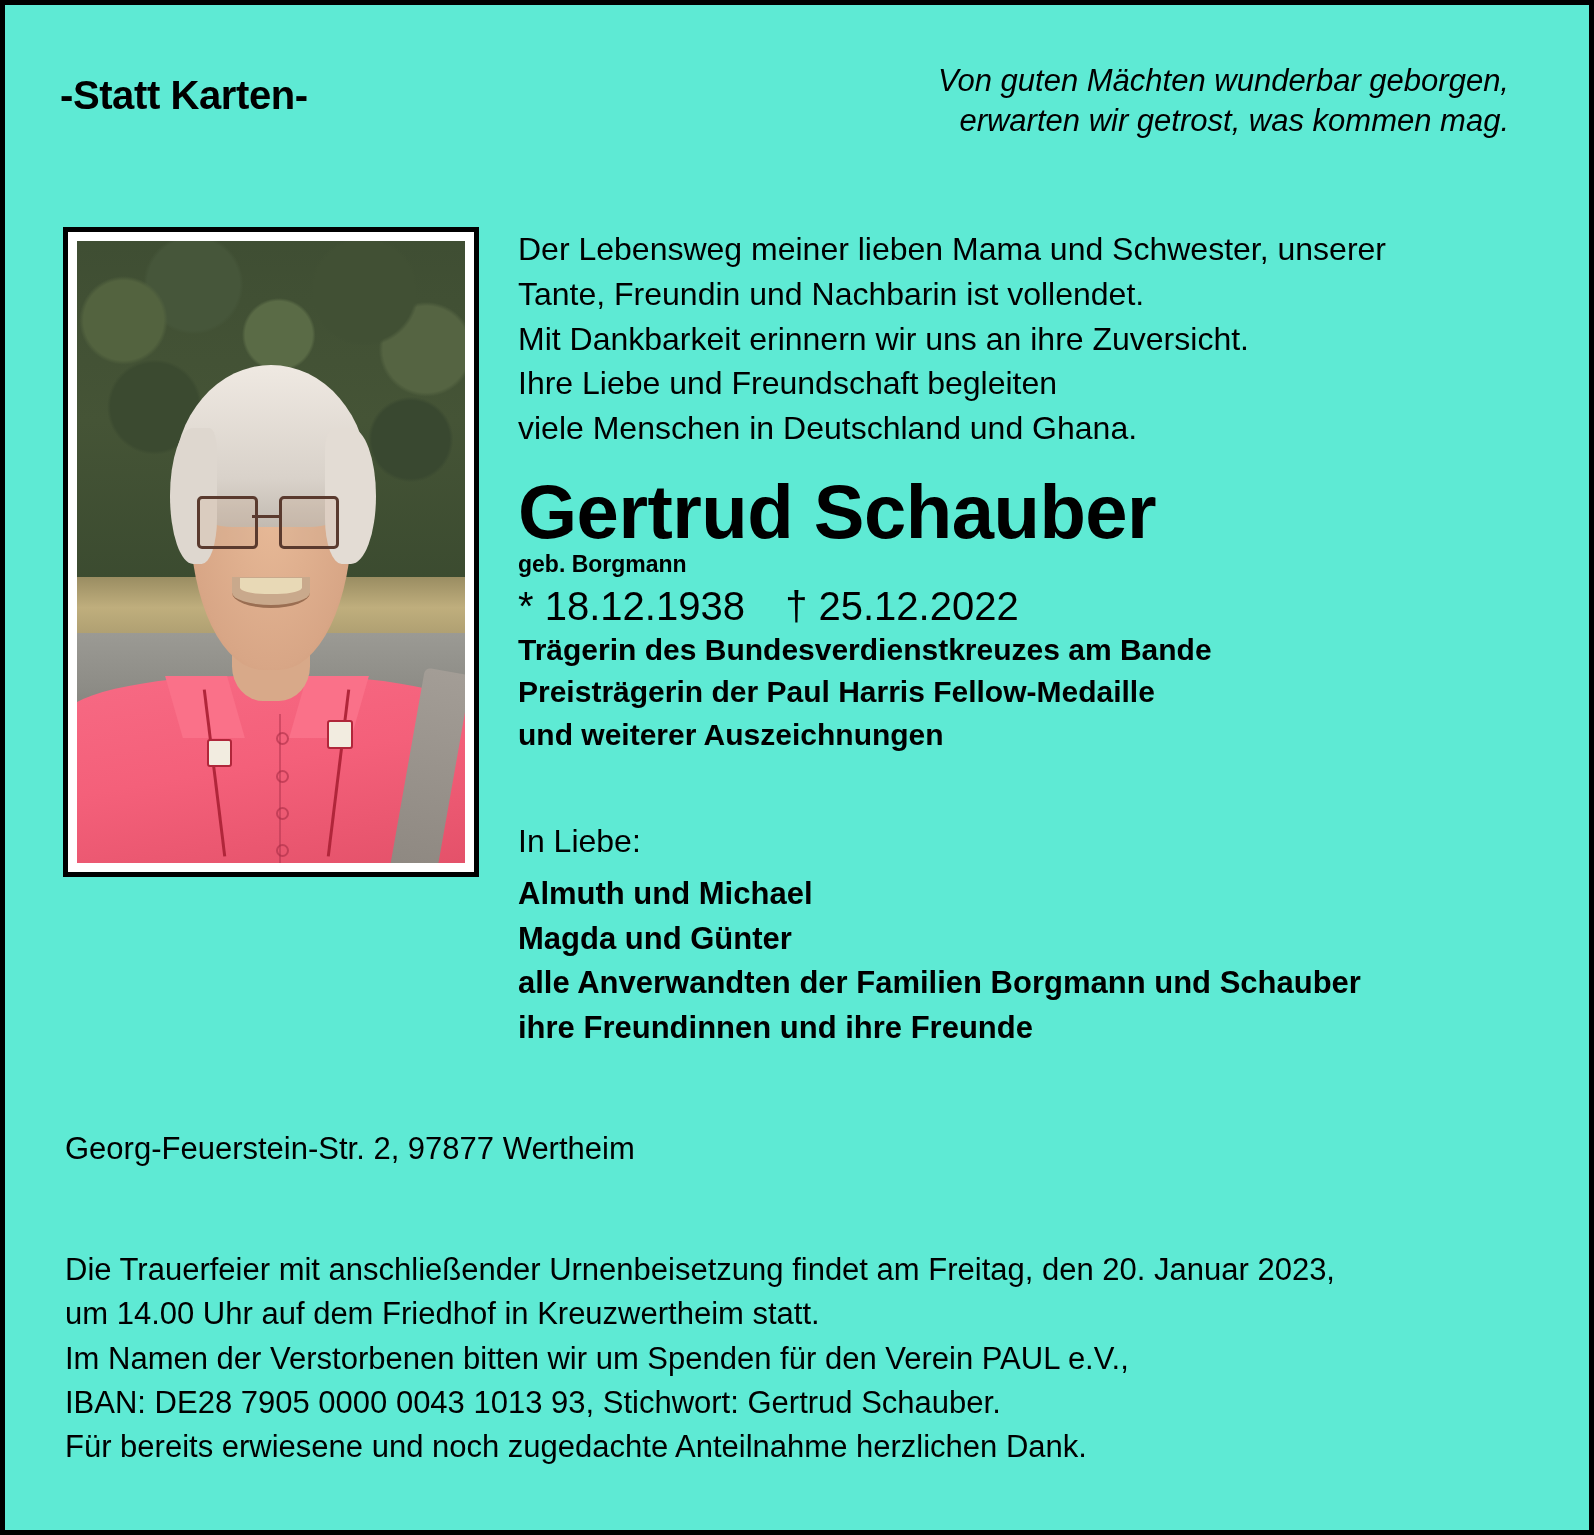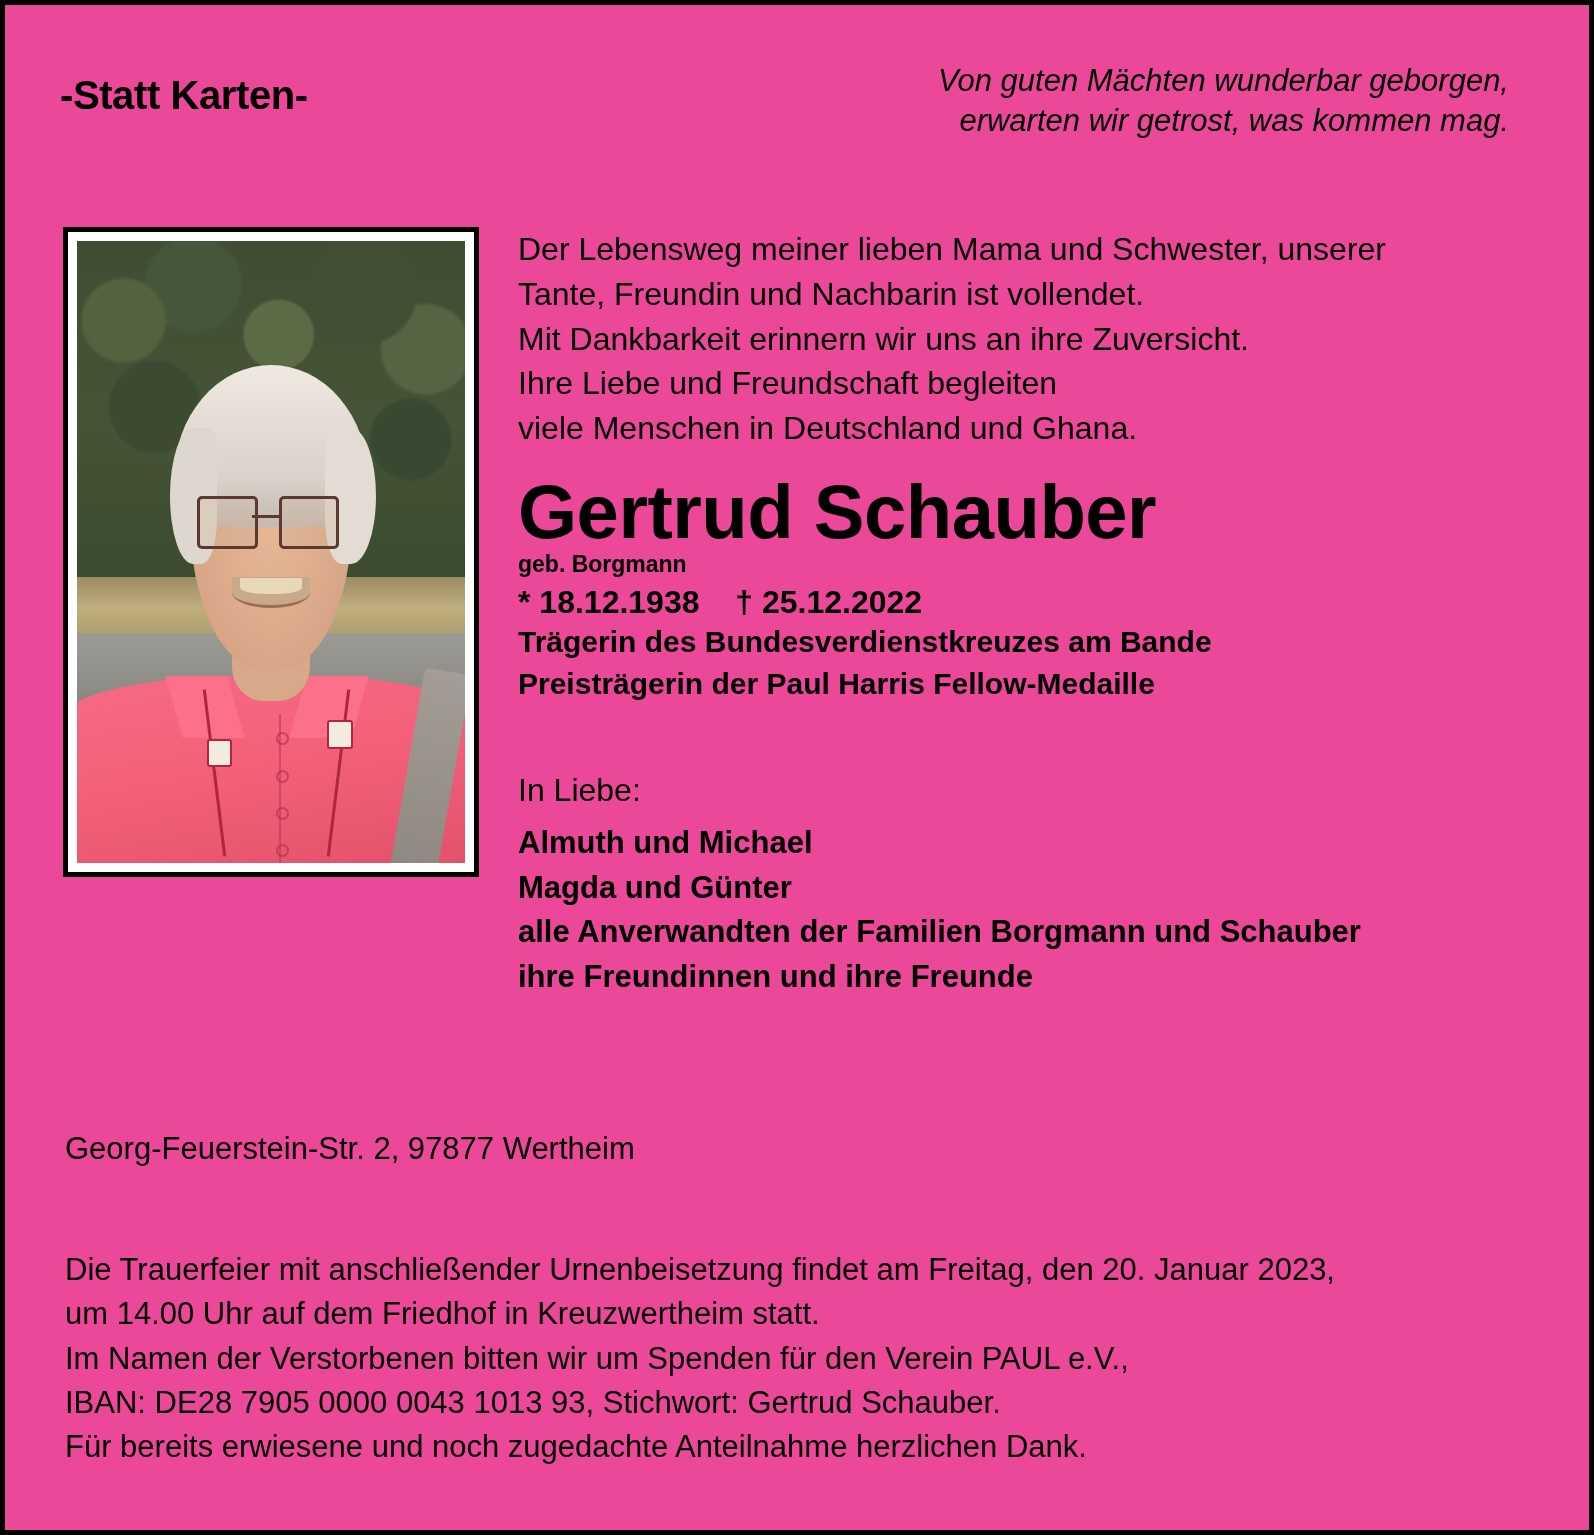--- a/index.html
+++ b/index.html
@@ -11,21 +11,21 @@
     font-family: "Liberation Sans", sans-serif;
     color: #000000;
     -webkit-font-smoothing: antialiased;
   }
 
   #notice {
     position: relative;
     width: 1594px;
     height: 1535px;
     box-sizing: border-box;
-    background: #ec4899;
+    background: #5eead4;
     border: 5px solid #000000;
     overflow: hidden;
   }
 
   
   .header {
     position: absolute;
     left: 0;
     top: 0;
     width: 100%;
@@ -210,22 +210,22 @@
     white-space: nowrap;
   }
   .maiden {
     margin-top: 0;
     font-size: 23px;
     font-weight: bold;
     white-space: nowrap;
   }
   .dates {
     margin-top: 6px;
-    font-size: 32px;
-    font-weight: bold;
+    font-size: 40px;
+    font-weight: normal;
     white-space: nowrap;
   }
   .dates .gap { display: inline-block; width: 18px; }
   .awards {
     font-size: 30px;
     font-weight: bold;
     line-height: 1.43;
     white-space: nowrap;
   }
   .in-liebe-label {
@@ -319,20 +319,21 @@
     <div class="maiden">geb. Borgmann</div>
     <div class="dates">
       <span>* 18.12.1938</span>
       <span class="gap"></span>
       <span>† 25.12.2022</span>
     </div>
 
     <div class="awards">
       <div>Trägerin des Bundesverdienstkreuzes am Bande</div>
       <div>Preisträgerin der Paul Harris Fellow-Medaille</div>
+      <div>und weiterer Auszeichnungen</div>
     </div>
 
     <div class="in-liebe-label">In Liebe:</div>
     <div class="mourners">
       <div>Almuth und Michael</div>
       <div>Magda und Günter</div>
       <div>alle Anverwandten der Familien Borgmann und Schauber</div>
       <div>ihre Freundinnen und ihre Freunde</div>
     </div>
   </div>

